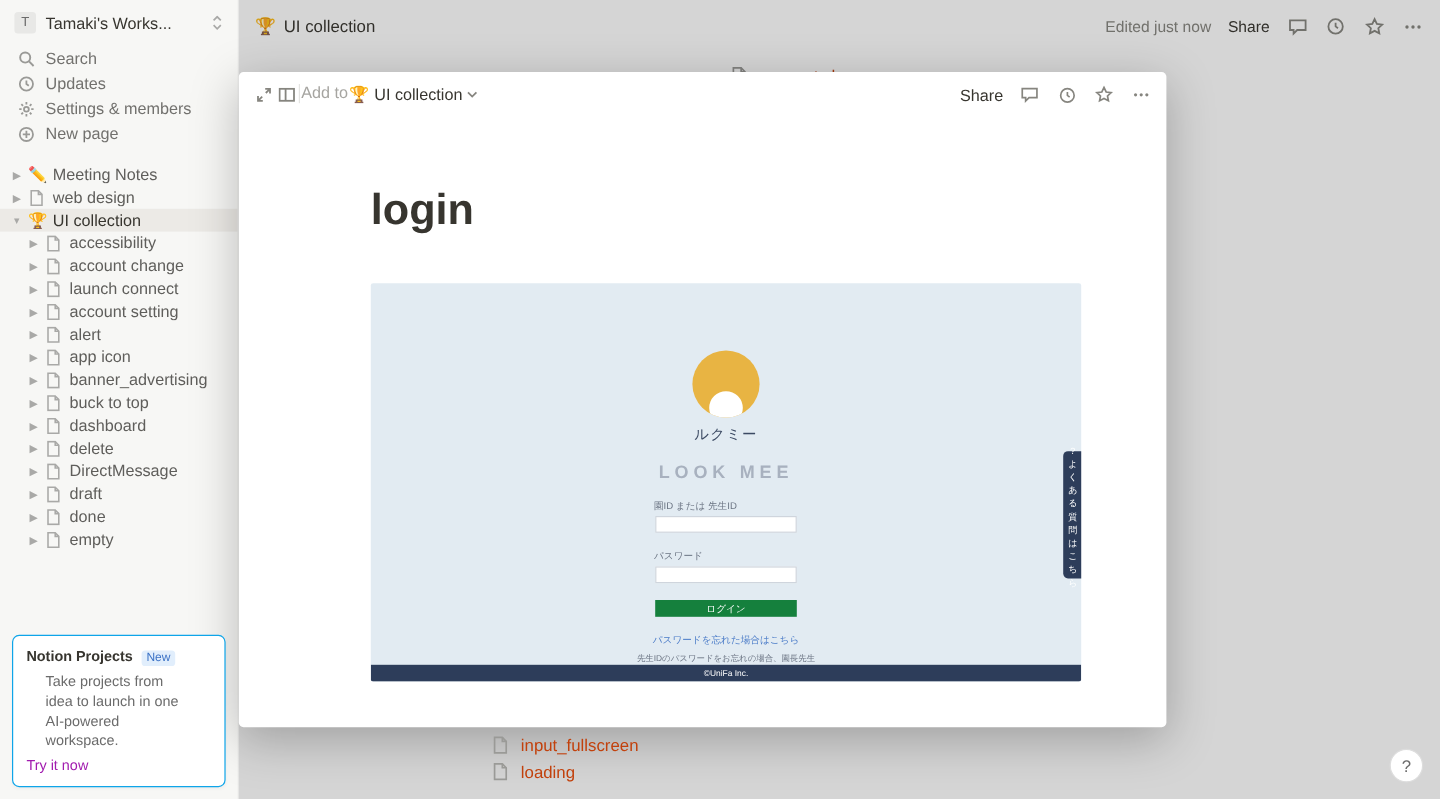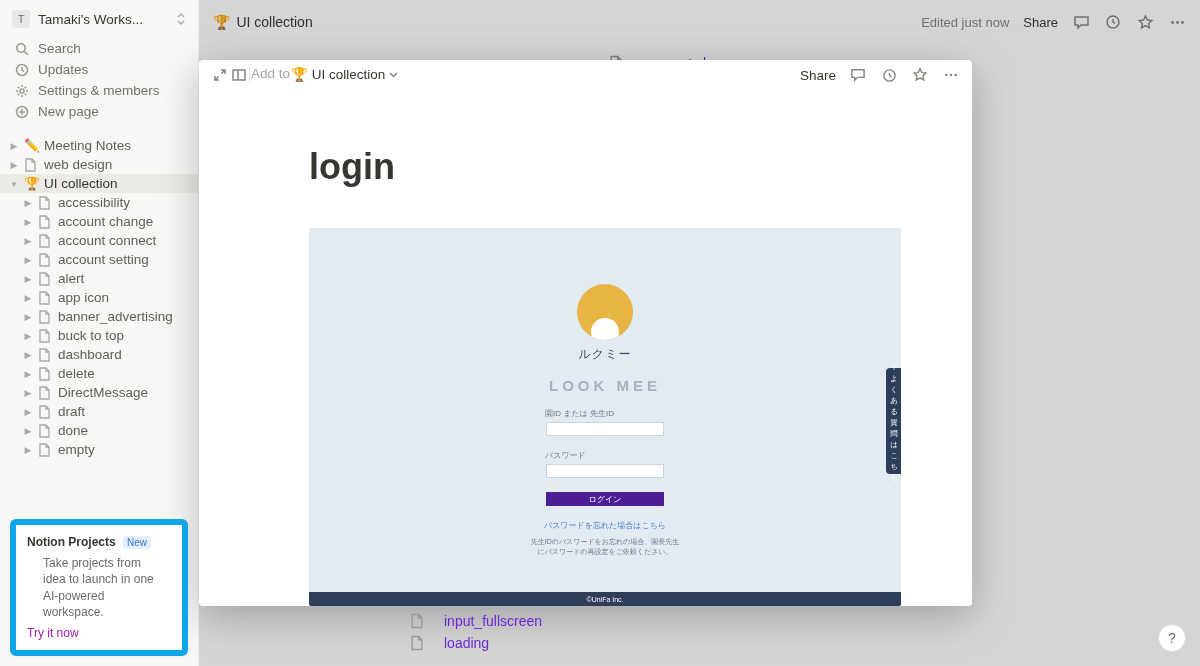--- a/index.html
+++ b/index.html
@@ -14,52 +14,52 @@
 .sb-ico{width:16px;display:flex;justify-content:center}
 .sb-section{margin-top:14px}
 .tree-row{display:flex;align-items:center;gap:4px;padding:2px 6px 2px 8px;cursor:pointer;color:#5f5e5b;font-size:13.5px}
 .tree-row.active{background:#eceae6;color:#37352f;font-weight:500}
 .tri{width:12px;color:#a9a9a7;font-size:9px;text-align:center}
 .page-ico{width:16px;font-size:13px}
 .doc-ico{width:16px}
 .doc-ico svg{vertical-align:middle}
 .tree-label{white-space:nowrap;overflow:hidden;text-overflow:ellipsis}
 .sub .tree-row{padding-left:22px}
-.promo{position:absolute;left:10px;bottom:10px;width:178px;background:#fff;border:6px solid #0ea5e9;border-radius:6px;padding:10px 11px;font-size:12px;color:#6b6b6b;box-shadow:0 1px 3px rgba(0,0,0,.04)}
+.promo{position:absolute;left:10px;bottom:10px;width:178px;background:#fff;border:1px solid #0ea5e9;border-radius:6px;padding:10px 11px;font-size:12px;color:#6b6b6b;box-shadow:0 1px 3px rgba(0,0,0,.04)}
 .promo-title{font-weight:600;color:#37352f}
 .promo-badge{background:#e1eefc;color:#3b72c6;padding:1px 4px;border-radius:3px;font-size:10px;margin-left:4px}
 .promo-desc{margin:6px 16px;line-height:1.35}
 .promo-link{color:#a21caf;cursor:pointer}
 .main{flex:1;display:flex;flex-direction:column;position:relative}
 .topbar{height:44px;display:flex;align-items:center;padding:0 14px;gap:10px;font-size:14px;color:#37352f}
 .topbar-title{display:flex;align-items:center;gap:6px}
 .spacer{flex:1}
 .topbar-right{display:flex;align-items:center;gap:14px;color:#86857f;font-size:13px}
 .tb-ico{width:18px;height:18px;display:flex;align-items:center;justify-content:center;cursor:pointer;color:#86857f}
 .bg-list{padding:8px 0 0 410px}
-.bg-item{display:flex;align-items:center;gap:18px;padding:3px 0;color:#6d28d9;font-size:14px}
+.bg-item{display:flex;align-items:center;gap:8px;padding:3px 0;color:#c2410c;font-size:14px}
 .overlay{position:absolute;left:199px;top:0;right:0;bottom:0;background:rgba(20,20,20,.18)}
 .modal{position:absolute;left:199px;top:60px;width:773px;height:546px;background:#fff;border-radius:4px;box-shadow:0 10px 40px rgba(0,0,0,.25);display:flex;flex-direction:column;overflow:hidden}
 .modal-bar{height:38px;display:flex;align-items:center;padding:0 12px;gap:10px;font-size:13.5px;color:#86857f}
 .mb-left{display:flex;align-items:flex-start;gap:1px}
 .mb-sep{width:1px;height:16px;background:#e4e4e2}
 .mb-addto{color:#a6a5a1}
 .mb-dest{color:#37352f;font-weight:500;display:flex;align-items:center;gap:4px}
 .mb-right{display:flex;align-items:center;gap:13px}
 .modal-body{flex:1;padding:56px 0 0 110px}
 .modal-h1{font-size:36px;font-weight:700;color:#37352f}
-.login-img{margin:40px 0 0 0;width:592px;height:378px;background:#e2ebf2;border-radius:2px;position:relative;overflow:hidden}
+.login-img{margin:40px 0 0 0;width:592px;height:332px;background:#e2ebf2;border-radius:2px;position:relative;overflow:hidden}
 .login-center{position:absolute;left:50%;top:56px;transform:translateX(-50%);width:260px;display:flex;flex-direction:column;align-items:center}
 .logo-circ{width:56px;height:56px;border-radius:50%;background:#e8b443;position:relative;overflow:hidden}
 .logo-circ::after{content:"";position:absolute;left:14px;bottom:-6px;width:28px;height:28px;border-radius:50%;background:#fff}
 .logo-kana{font-size:12px;color:#3c4a63;margin-top:6px;letter-spacing:1px}
 .logo-eng{font-size:15px;letter-spacing:4px;color:#a8b1bf;margin-top:14px;font-weight:700}
 .lf-lbl{font-size:8px;color:#6c7584;align-self:flex-start;margin:14px 0 3px 70px}
 .lf-inp{width:118px;height:14px;border:1px solid #cfd5dd;background:#fff;align-self:center;margin-left:0}
-.lf-btn{width:118px;height:14px;background:#4c1d95;color:#fff;font-size:8px;display:flex;align-items:center;justify-content:center;margin-top:14px}
+.lf-btn{width:118px;height:14px;background:#15803d;color:#fff;font-size:8px;display:flex;align-items:center;justify-content:center;margin-top:14px}
 .lf-link{font-size:8px;color:#4a7bc8;margin-top:14px}
 .lf-note{font-size:7px;color:#6c7584;text-align:center;line-height:1.4;margin-top:6px;width:150px}
 .login-foot{position:absolute;left:0;right:0;bottom:0;height:14px;background:#2d3d5a;color:#fff;font-size:7px;display:flex;align-items:center;justify-content:center}
 .faq-tab{position:absolute;right:-1px;top:140px;width:16px;height:106px;background:#2d3d5a;border-radius:4px 0 0 4px;color:#fff;font-size:7.5px;display:flex;flex-direction:column;align-items:center;justify-content:center;gap:1px;padding-top:4px}
 .help-fab{position:absolute;right:14px;bottom:14px;width:28px;height:28px;border:1px solid #ddd;border-radius:50%;display:flex;align-items:center;justify-content:center;color:#6b6b6b;background:#fff;font-size:14px}
 svg{display:block}
 </style>
 </head>
 <body>
 
@@ -156,21 +156,21 @@
             <span class="tree-label">account change</span>
           </div>
           <div class="tree-row">
             <span class="tri">▶</span>
             <span class="doc-ico">
               <svg width="13" height="14" viewBox="0 0 13 14" fill="none" stroke="#a9a9a7" stroke-width="1.3">
                 <path d="M2 1h6l3 3v9H2z"></path>
                 <path d="M8 1v3h3"></path>
               </svg>
             </span>
-            <span class="tree-label">account connect</span>
+            <span class="tree-label">launch connect</span>
           </div>
           <div class="tree-row">
             <span class="tri">▶</span>
             <span class="doc-ico">
               <svg width="13" height="14" viewBox="0 0 13 14" fill="none" stroke="#a9a9a7" stroke-width="1.3">
                 <path d="M2 1h6l3 3v9H2z"></path>
                 <path d="M8 1v3h3"></path>
               </svg>
             </span>
             <span class="tree-label">account setting</span>

